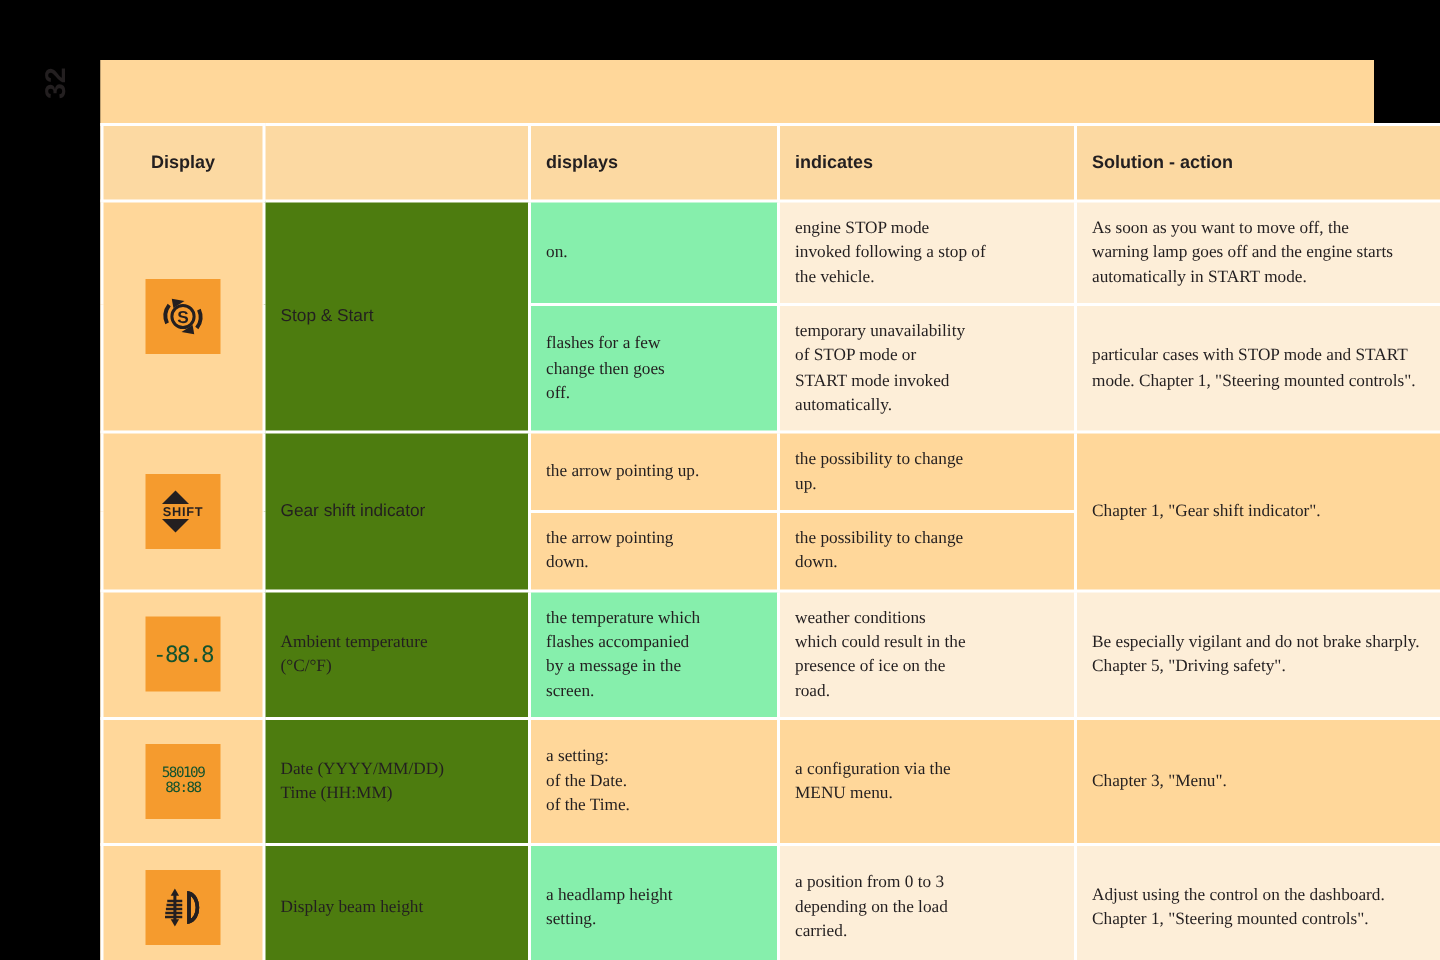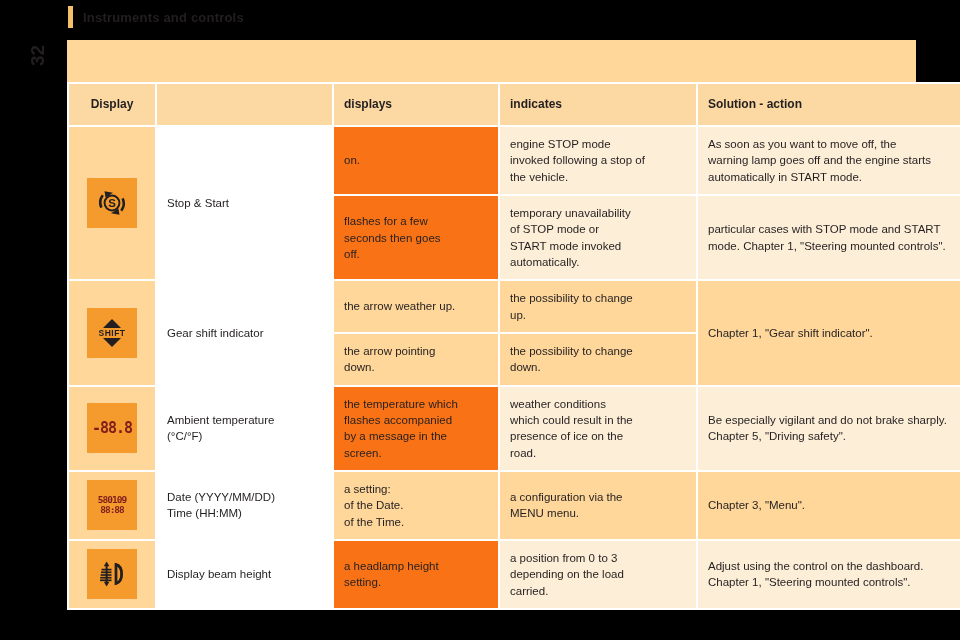--- a/index.html
+++ b/index.html
@@ -62,23 +62,23 @@
     line-height:1.42;
     border:2px solid #ffffff;
   }
   table.spec th{
     font-weight:bold;
     font-size:12px;
     background:#fcd9a2;
     height:14px;
     padding:12px 10px;
   }
-  .c-icon   {width:74px;background:#ffd79a;text-align:center !important;padding:6px !important;}
-  .c-name   {width:155px;background:#ffffff;}
-  .c-disp   {width:144px;background:#f97316;}
+  .c-icon   {width:74px;background:#ffd79a;text-align:center !important;padding:16px !important;}
+  .c-name   {width:155px;background:#4d7c0f;}
+  .c-disp   {width:144px;background:#86efac;}
   .c-ind    {width:176px;background:#fdeed8;}
   .c-sol    {width:300px;background:#fdeed8;}
   .hdr-icon {background:#fcd9a2;}
   .hdr-name {background:#fcd9a2;}
   .hdr-disp {background:#fcd9a2;}
   .hdr-ind  {background:#fcd9a2;margin-top:19px;}
   .hdr-sol  {background:#fcd9a2;}
 
   
   .tint     {background:#ffd79a !important;}
@@ -86,62 +86,58 @@
   
   .tile{
     width:50px;height:50px;background:#f59b2e;
     display:inline-flex;align-items:center;justify-content:center;
     position:relative;
   }
   .tile svg{display:block;}
 
   .seg{
     font-family:"DejaVu Sans Mono", monospace;
-    font-weight:bold;color:#7f1d1d;
+    font-weight:normal;color:#14532d;
     letter-spacing:-1px;
   }
   .seg-temp{font-size:15px;}
   .seg-date{font-size:9.5px;line-height:1.05;text-align:center;}
   .shift-txt{
     font-size:8.5px;font-weight:bold;color:#231f20;
     letter-spacing:.5px;line-height:1;
   }
-  .shift-wrap{display:flex;flex-direction:column;align-items:center;gap:1px;}
+  .shift-wrap{display:flex;flex-direction:column;gap:1px;}
   .tri-up{
     width:0;height:0;border-left:9px solid transparent;border-right:9px solid transparent;
     border-bottom:9px solid #231f20;
   }
   .tri-dn{
     width:0;height:0;border-left:9px solid transparent;border-right:9px solid transparent;
     border-top:9px solid #231f20;
   }
 
   
   .watermark{
     position:absolute;right:8px;bottom:6px;
     font-size:23px;color:#9a9a9a;
     font-family:"Liberation Sans", sans-serif;
     letter-spacing:-.3px;
   }
 
-  .multi{white-space:pre-line;}
+  .multi{white-space:pre-line;font-family:Liberation Serif, serif;}
 </style>
 </head>
 <body>
 
 <div class="page">
 
   <div class="folio">
     <span>32</span>
   </div>
 
-  <div class="header">
-    <span class="header-bar"></span>
-    <span class="header-title">Instruments and controls</span>
-  </div>
 
   <div class="table-wrap">
     <div class="band"></div>
 
     <table class="spec">
       <thead>
         <tr>
           <th class="c-icon hdr-icon">Display</th>
           <th class="c-name hdr-name"></th>
           <th class="c-disp hdr-disp">displays</th>
@@ -168,42 +164,42 @@
           <td class="c-disp multi">on.</td>
           <td class="c-ind multi">engine STOP mode
 invoked following a stop of
 the vehicle.</td>
           <td class="c-sol multi">As soon as you want to move off, the
 warning lamp goes off and the engine starts
 automatically in START mode.</td>
         </tr>
         <tr>
           <td class="c-disp multi">flashes for a few
-seconds then goes
+change then goes
 off.</td>
           <td class="c-ind multi">temporary unavailability
 of STOP mode or
 START mode invoked
 automatically.</td>
           <td class="c-sol multi">particular cases with STOP mode and START
 mode. Chapter 1, "Steering mounted controls".</td>
         </tr>
 
         <tr>
           <td class="c-icon tint" rowspan="2">
             <span class="tile">
               <span class="shift-wrap">
                 <span class="tri-up"></span>
                 <span class="shift-txt">SHIFT</span>
                 <span class="tri-dn"></span>
               </span>
             </span>
           </td>
           <td class="c-name" rowspan="2">Gear shift indicator</td>
-          <td class="c-disp multi tint">the arrow weather up.</td>
+          <td class="c-disp multi tint">the arrow pointing up.</td>
           <td class="c-ind multi tint">the possibility to change
 up.</td>
           <td class="c-sol multi tint" rowspan="2">Chapter 1, "Gear shift indicator".</td>
         </tr>
         <tr>
           <td class="c-disp multi tint">the arrow pointing
 down.</td>
           <td class="c-ind multi tint">the possibility to change
 down.</td>
         </tr>

